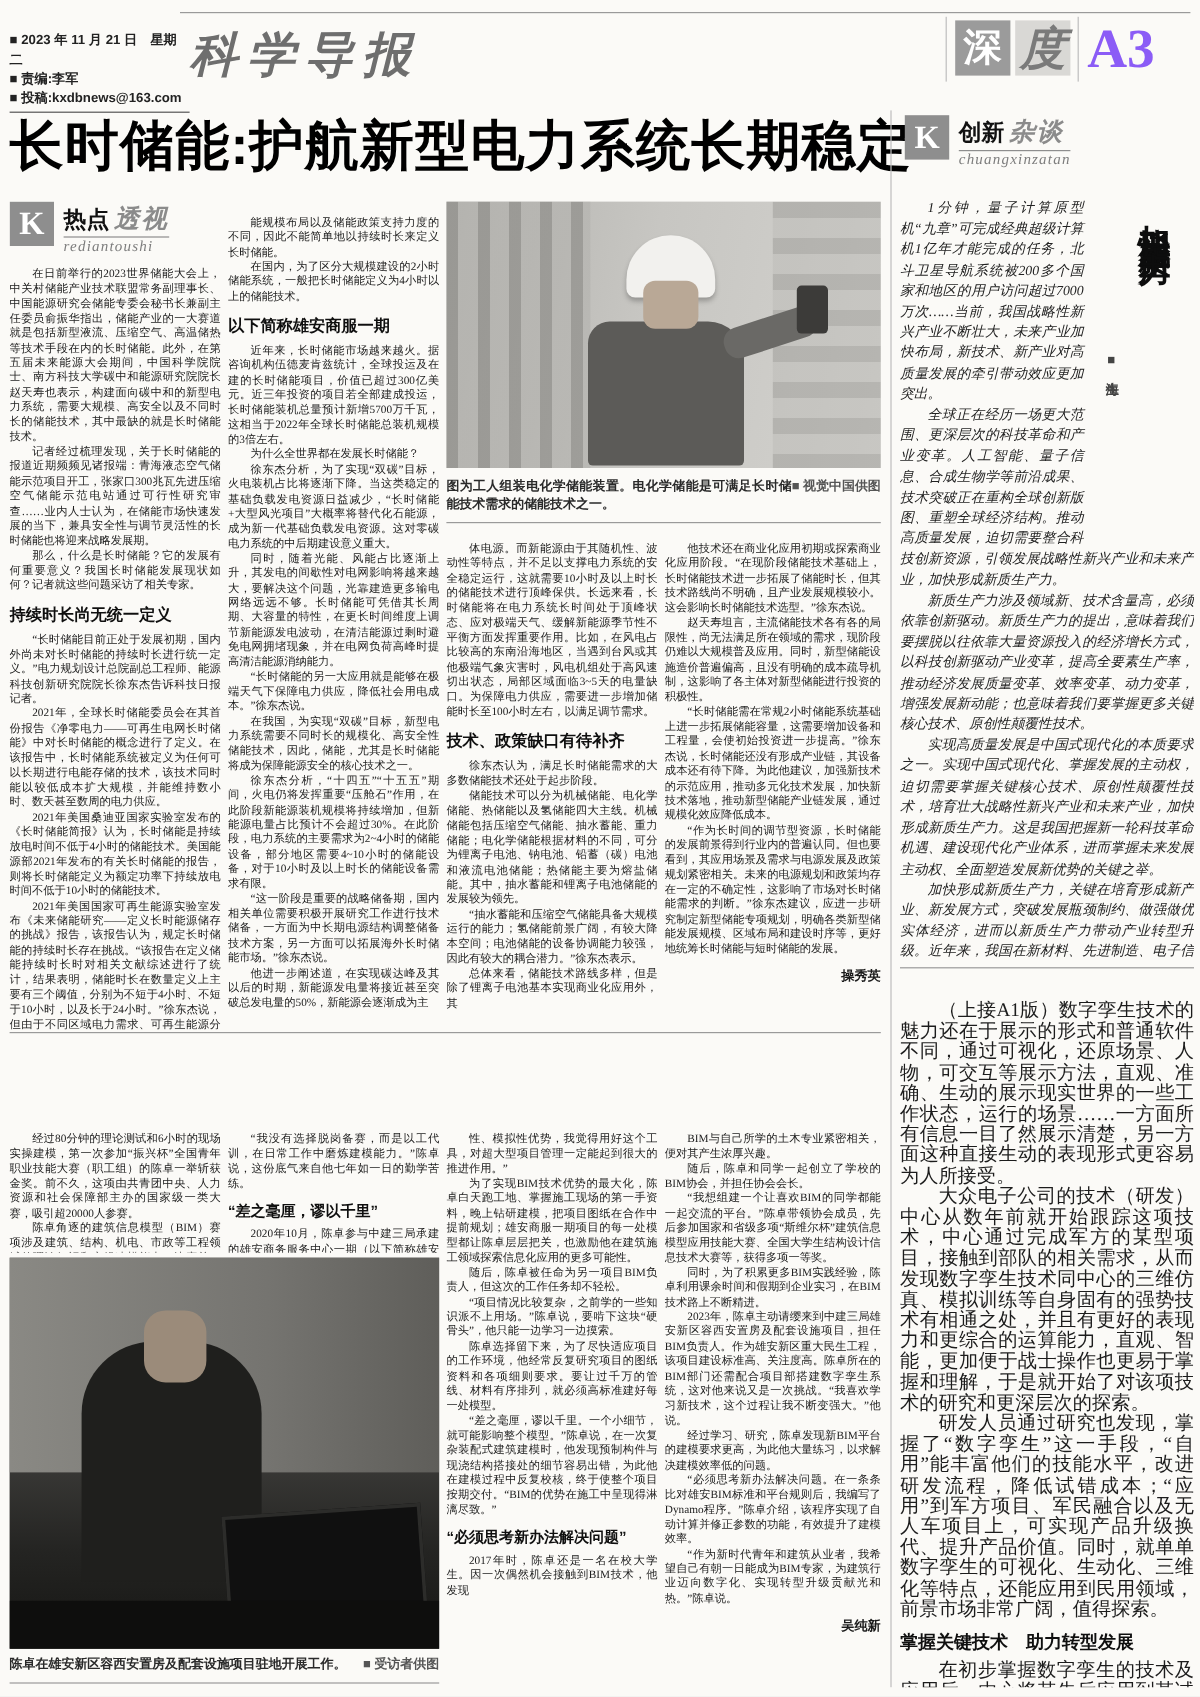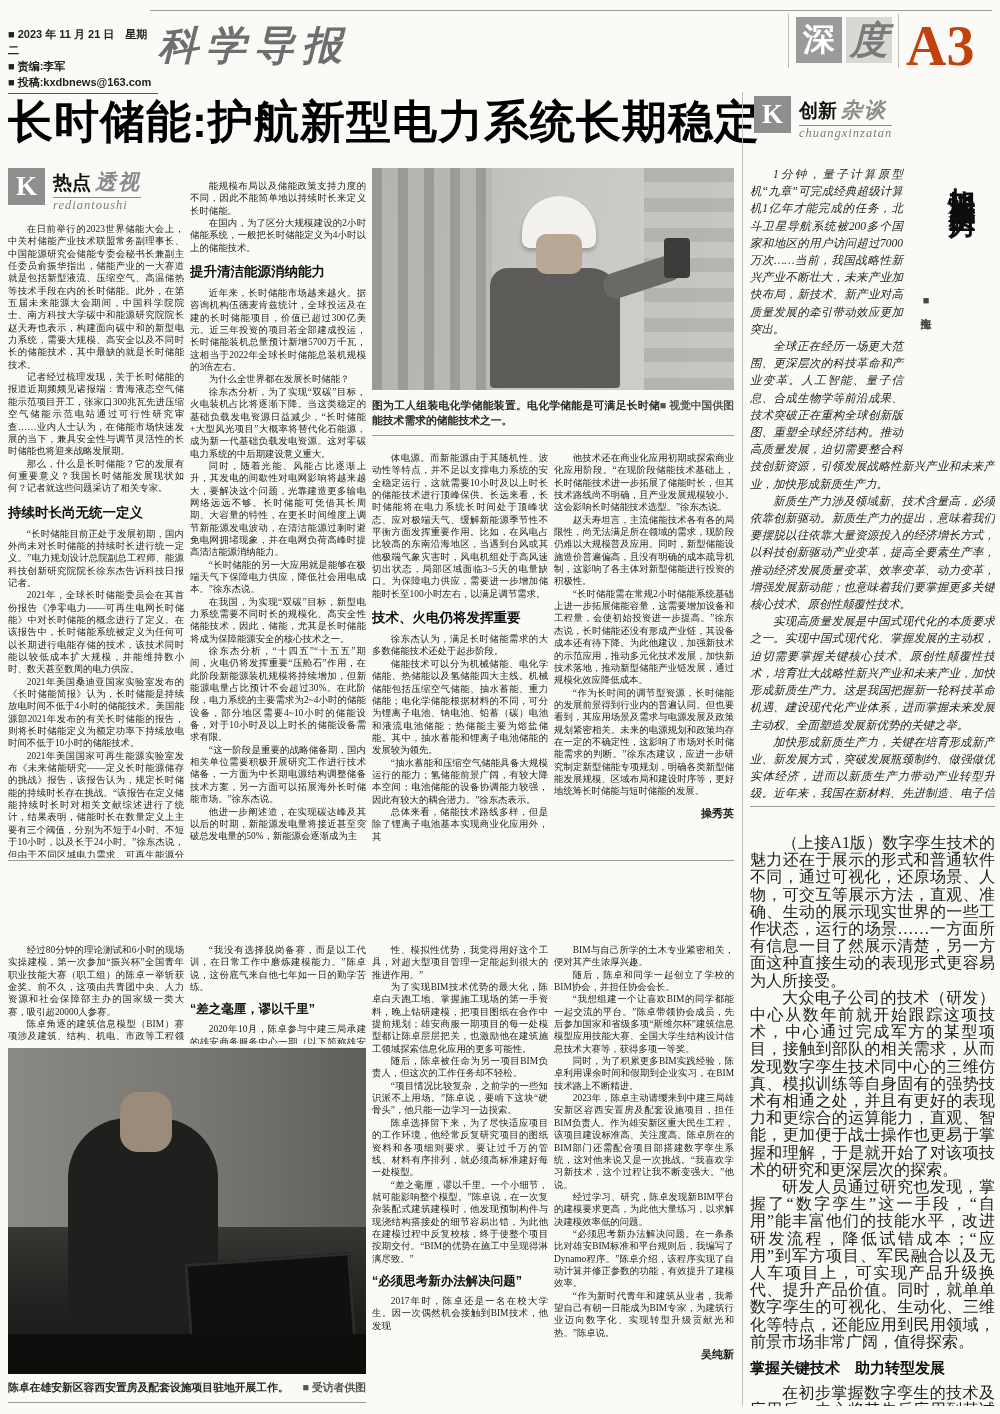--- a/index.html
+++ b/index.html
@@ -10,21 +10,21 @@
   .vrule{background:#bdbdbd;width:1px;}
 
   
   .info{font-family:"Liberation Sans","DejaVu Sans",sans-serif;font-size:11px;font-weight:bold;
         color:#222;line-height:16px;border-bottom:1.5px solid #555;padding-bottom:3px;width:150px;}
   .logo{font-size:40px;font-weight:bold;font-style:italic;color:#6e6e6e;letter-spacing:8px;}
   .depthbox{width:46px;height:46px;display:flex;align-items:center;justify-content:center;}
   .depth1{background:#9b9b9b;color:#fff;font-weight:900;font-size:32px;
           font-family:"Liberation Sans",sans-serif;}
   .depth2{background:#d9d8d5;color:#7a7a7a;font-style:italic;font-weight:bold;font-size:38px;}
-  .pageno{font-size:56px;font-weight:900;color:#c2410c;line-height:1;}
+  .pageno{font-size:46px;font-weight:900;color:#8b5cf6;line-height:1;}
 
   
   .kicker{display:flex;align-items:flex-start;}
   .kbox{width:37px;height:37px;background:#8e8e8e;color:#fff;display:flex;align-items:center;
         justify-content:center;font-weight:900;font-size:27px;margin-right:8px;}
   .kright{border-bottom:1px solid #8e8e8e;padding-bottom:1px;}
   .kt1{font-family:"Liberation Sans",sans-serif;font-weight:900;font-size:19px;color:#111;}
   .kt2{font-style:italic;font-weight:bold;font-size:21px;color:#8b8b8b;letter-spacing:2px;}
   .kpy{font-style:italic;font-size:12.5px;color:#7d7d7d;letter-spacing:1px;}
 
@@ -127,21 +127,21 @@
         <p class="bp">“长时储能目前正处于发展初期，国内外尚未对长时储能的持续时长进行统一定义。”电力规划设计总院副总工程师、能源科技创新研究院院长徐东杰告诉科技日报记者。</p>
         <p class="bp">2021年，全球长时储能委员会在其首份报告《净零电力——可再生电网长时储能》中对长时储能的概念进行了定义。在该报告中，长时储能系统被定义为任何可以长期进行电能存储的技术，该技术同时能以较低成本扩大规模，并能维持数小时、数天甚至数周的电力供应。</p>
         <p class="bp">2021年美国桑迪亚国家实验室发布的《长时储能简报》认为，长时储能是持续放电时间不低于4小时的储能技术。美国能源部2021年发布的有关长时储能的报告，则将长时储能定义为额定功率下持续放电时间不低于10小时的储能技术。</p>
         <p class="bp">2021年美国国家可再生能源实验室发布《未来储能研究——定义长时能源储存的挑战》报告，该报告认为，规定长时储能的持续时长存在挑战。“该报告在定义储能持续时长时对相关文献综述进行了统计，结果表明，储能时长在数量定义上主要有三个阈值，分别为不短于4小时、不短于10小时，以及长于24小时。”徐东杰说，但由于不同区域电力需求、可再生能源分布、储</p>
       </div>
   </div>
 
   <div class="abs lead col" style="left:190px;top:180px;width:176px;height:690px;">
       <p class="bp">能规模布局以及储能政策支持力度的不同，因此不能简单地以持续时长来定义长时储能。</p>
       <p class="bp">在国内，为了区分大规模建设的2小时储能系统，一般把长时储能定义为4小时以上的储能技术。</p>
-      <div class="col-h">提升清洁能源消纳能力</div>
+      <div class="col-h">以下简称雄安商服一期</div>
       <p class="bp">近年来，长时储能市场越来越火。据咨询机构伍德麦肯兹统计，全球投运及在建的长时储能项目，价值已超过300亿美元。近三年投资的项目若全部建成投运，长时储能装机总量预计新增5700万千瓦，这相当于2022年全球长时储能总装机规模的3倍左右。</p>
       <p class="bp">为什么全世界都在发展长时储能？</p>
       <p class="bp">徐东杰分析，为了实现“双碳”目标，火电装机占比将逐渐下降。当这类稳定的基础负载发电资源日益减少，“长时储能+大型风光项目”大概率将替代化石能源，成为新一代基础负载发电资源。这对零碳电力系统的中后期建设意义重大。</p>
       <p class="bp">同时，随着光能、风能占比逐渐上升，其发电的间歇性对电网影响将越来越大，要解决这个问题，光靠建造更多输电网络远远不够。长时储能可凭借其长周期、大容量的特性，在更长时间维度上调节新能源发电波动，在清洁能源过剩时避免电网拥堵现象，并在电网负荷高峰时提高清洁能源消纳能力。</p>
       <p class="bp">“长时储能的另一大应用就是能够在极端天气下保障电力供应，降低社会用电成本。”徐东杰说。</p>
       <p class="bp">在我国，为实现“双碳”目标，新型电力系统需要不同时长的规模化、高安全性储能技术，因此，储能，尤其是长时储能将成为保障能源安全的核心技术之一。</p>
       <p class="bp">徐东杰分析，“十四五”“十五五”期间，火电仍将发挥重要“压舱石”作用，在此阶段新能源装机规模将持续增加，但新能源电量占比预计不会超过30%。在此阶段，电力系统的主要需求为2~4小时的储能设备，部分地区需要4~10小时的储能设备，对于10小时及以上时长的储能设备需求有限。</p>
       <p class="bp">“这一阶段是重要的战略储备期，国内相关单位需要积极开展研究工作进行技术储备，一方面为中长期电源结构调整储备技术方案，另一方面可以拓展海外长时储能市场。”徐东杰说。</p>
       <p class="bp">他进一步阐述道，在实现碳达峰及其以后的时期，新能源发电量将接近甚至突破总发电量的50%，新能源会逐渐成为主</p>
     </div>
@@ -155,21 +155,21 @@
     <div class="warm"></div>
     <div class="tool"></div>
   </div>
   <div class="abs caption" style="left:372px;top:398px;width:362px;">
     <span class="credit">■ 视觉中国供图</span>
     <span>图为工人组装电化学储能装置。电化学储能是可满足长时储能技术需求的储能技术之一。</span>
   </div>
 
   <div class="abs lead col" style="left:372px;top:452px;width:176px;height:408px;">
       <p class="bp">体电源。而新能源由于其随机性、波动性等特点，并不足以支撑电力系统的安全稳定运行，这就需要10小时及以上时长的储能技术进行顶峰保供。长远来看，长时储能将在电力系统长时间处于顶峰状态、应对极端天气、缓解新能源季节性不平衡方面发挥重要作用。比如，在风电占比较高的东南沿海地区，当遇到台风或其他极端气象灾害时，风电机组处于高风速切出状态，局部区域面临3~5天的电量缺口。为保障电力供应，需要进一步增加储能时长至100小时左右，以满足调节需求。</p>
-      <div class="col-h">技术、火电仍将发挥重要</div>
+      <div class="col-h">技术、政策缺口有待补齐</div>
       <p class="bp">徐东杰认为，满足长时储能需求的大多数储能技术还处于起步阶段。</p>
       <p class="bp">储能技术可以分为机械储能、电化学储能、热储能以及氢储能四大主线。机械储能包括压缩空气储能、抽水蓄能、重力储能；电化学储能根据材料的不同，可分为锂离子电池、钠电池、铅蓄（碳）电池和液流电池储能；热储能主要为熔盐储能。其中，抽水蓄能和锂离子电池储能的发展较为领先。</p>
       <p class="bp">“抽水蓄能和压缩空气储能具备大规模运行的能力；氢储能前景广阔，有较大降本空间；电池储能的设备协调能力较强，因此有较大的耦合潜力。”徐东杰表示。</p>
       <p class="bp">总体来看，储能技术路线多样，但是除了锂离子电池基本实现商业化应用外，其</p>
     </div>
   <div class="abs lead col" style="left:554px;top:452px;width:180px;height:408px;">
       <p class="bp">他技术还在商业化应用初期或探索商业化应用阶段。“在现阶段储能技术基础上，长时储能技术进一步拓展了储能时长，但其技术路线尚不明确，且产业发展规模较小。这会影响长时储能技术选型。”徐东杰说。</p>
       <p class="bp">赵天寿坦言，主流储能技术各有各的局限性，尚无法满足所在领域的需求，现阶段仍难以大规模普及应用。同时，新型储能设施造价普遍偏高，且没有明确的成本疏导机制，这影响了各主体对新型储能进行投资的积极性。</p>
       <p class="bp">“长时储能需在常规2小时储能系统基础上进一步拓展储能容量，这需要增加设备和工程量，会使初始投资进一步提高。”徐东杰说，长时储能还没有形成产业链，其设备成本还有待下降。为此他建议，加强新技术的示范应用，推动多元化技术发展，加快新技术落地，推动新型储能产业链发展，通过规模化效应降低成本。</p>
       <p class="bp">“作为长时间的调节型资源，长时储能的发展前景得到行业内的普遍认同。但也要看到，其应用场景及需求与电源发展及政策规划紧密相关。未来的电源规划和政策均存在一定的不确定性，这影响了市场对长时储能需求的判断。”徐东杰建议，应进一步研究制定新型储能专项规划，明确各类新型储能发展规模、区域布局和建设时序等，更好地统筹长时储能与短时储能的发展。</p>

